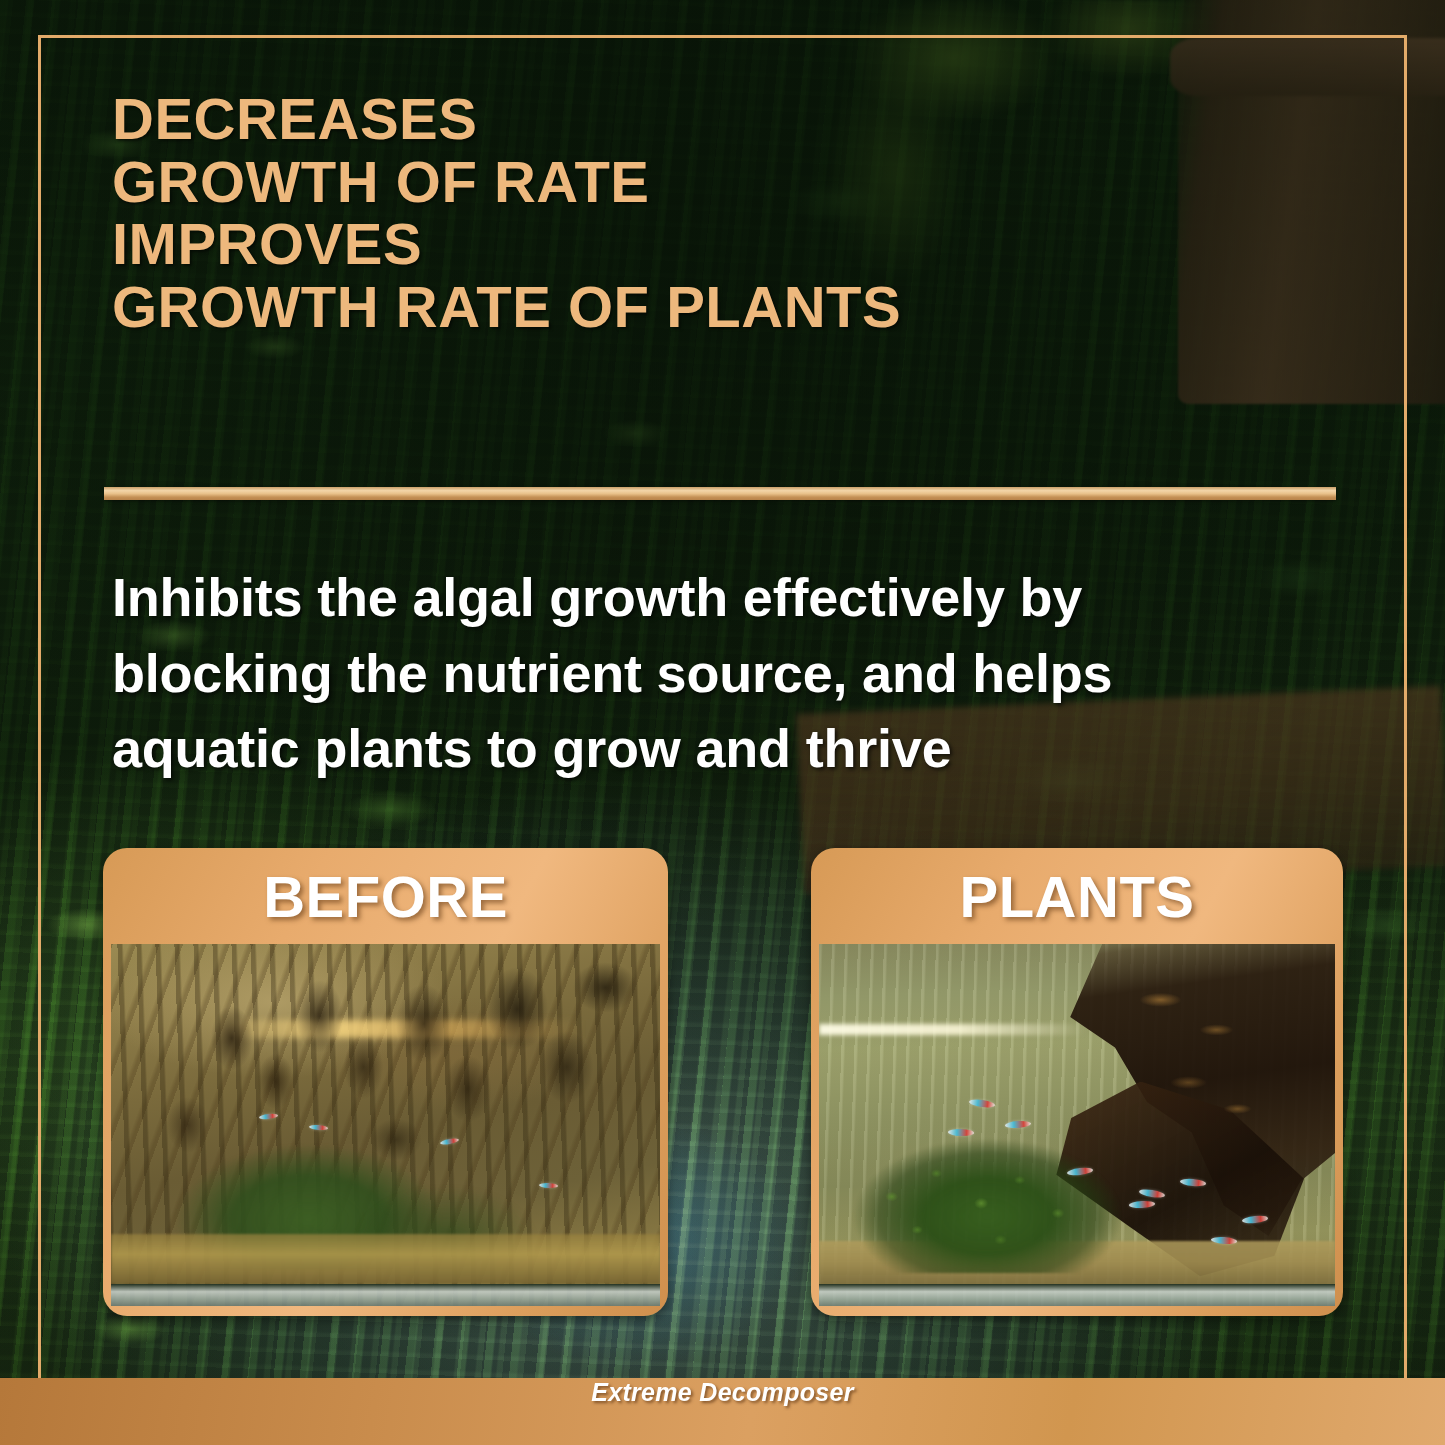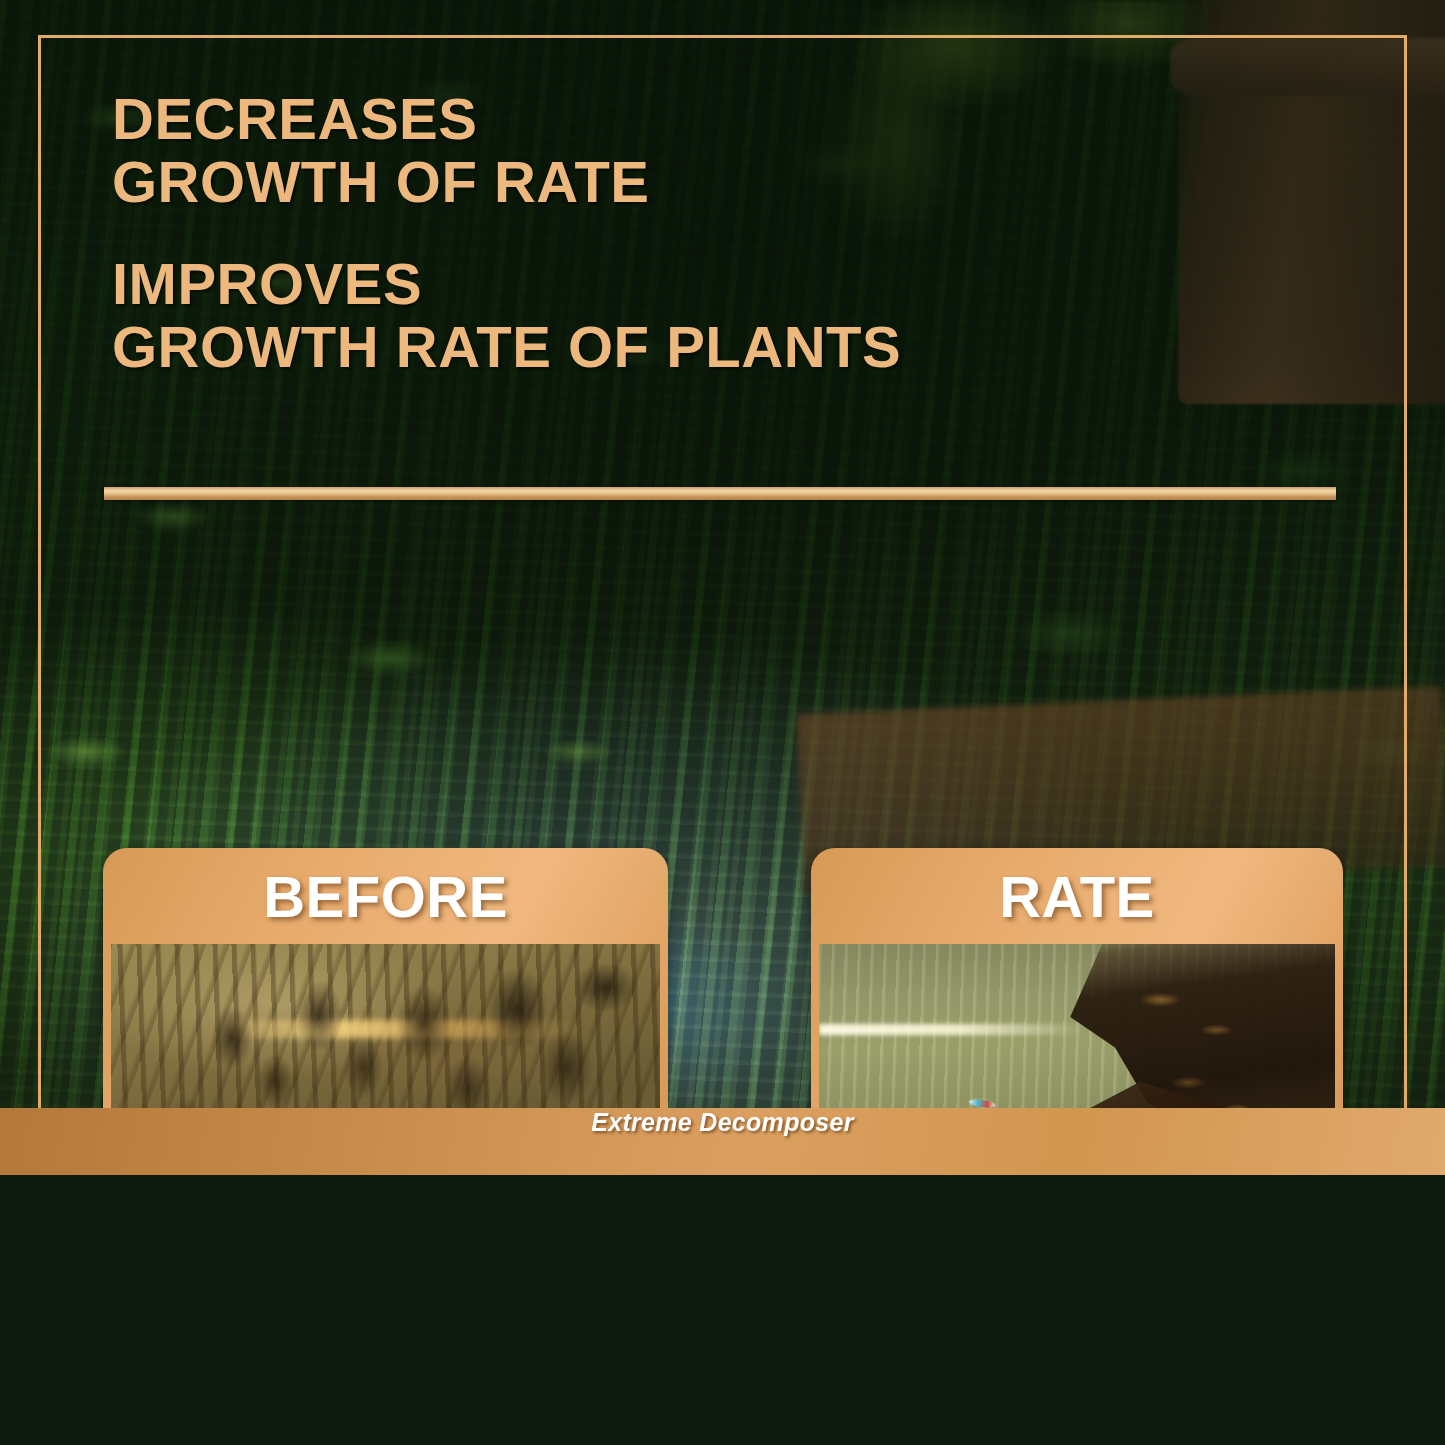--- a/index.html
+++ b/index.html
@@ -4,21 +4,21 @@
 <style>
   * { box-sizing: border-box; margin: 0; padding: 0; }
   html, body {
     width: 1445px; height: 1445px;
     font-family: "Liberation Sans", sans-serif;
     background: #0d1a0d; overflow: hidden;
   }
 
   .poster {
     position: relative;
-    width: 1445px; height: 1175px;
+    width: 1445px; height: 1445px;
     overflow: hidden;
   }
 
   
   .bg-base {
     position: absolute; inset: 0;
     background:
       radial-gradient(ellipse 60% 45% at 44% 86%, rgba(150,170,190,0.85) 0%, rgba(120,145,165,0.45) 38%, rgba(40,60,45,0) 72%),
       radial-gradient(ellipse 40% 30% at 12% 72%, rgba(120,175,90,0.55) 0%, rgba(60,100,50,0) 70%),
       radial-gradient(ellipse 35% 28% at 88% 78%, rgba(60,95,55,0.5) 0%, rgba(30,50,30,0) 72%),
@@ -109,21 +109,21 @@
     width: 1180px;
   }
   .headline h1 {
     color: #edb87d;
     font-size: 58px;
     font-weight: bold;
     line-height: 1.08;
     letter-spacing: 0.5px;
     text-shadow: 2px 2px 3px rgba(0,0,0,0.55);
   }
-  .headline h1.second { margin-top: 40px; }
+  .headline h1.second { }
 
   
   .divider {
     position: absolute;
     left: 104px; top: 487px;
     width: 1232px; height: 13px;
     background: linear-gradient(180deg, #caa06a 0%, #f3d5a8 28%, #e8c089 52%, #c49055 78%, #b8834a 100%);
     box-shadow: 0 1px 3px rgba(0,0,0,0.5);
   }
 
@@ -335,20 +335,25 @@
 
   <div class="frame"></div>
 
   <div class="headline">
     <h1><span>DECREASES</span><br><span>GROWTH OF RATE</span></h1>
     <h1 class="second"><span>IMPROVES</span><br><span>GROWTH RATE OF PLANTS</span></h1>
   </div>
 
   <div class="divider"></div>
 
+  <div class="subtext">
+    <span>Inhibits the algal growth effectively by</span>
+    <span>blocking the nutrient source, and helps</span>
+    <span>aquatic plants to grow and thrive</span>
+  </div>
 
   <div class="compare">
 
     <div class="panel before">
       <div class="panel-label">BEFORE</div>
       <div class="photo">
         <div class="ph-before"></div>
         <div class="ph-before-streaks"></div>
         <div class="ph-before-light"></div>
         <div class="ph-before-grime"></div>
@@ -357,21 +362,21 @@
         <div class="ph-before-sand"></div>
         <div class="tetra sm" style="left:27%;top:47%;transform:rotate(-6deg);"></div>
         <div class="tetra sm" style="left:36%;top:50%;transform:rotate(4deg);"></div>
         <div class="tetra sm" style="left:60%;top:54%;transform:rotate(-10deg);"></div>
         <div class="tetra sm" style="left:78%;top:66%;transform:rotate(3deg);"></div>
         <div class="ph-rim"></div>
       </div>
     </div>
 
     <div class="panel after">
-      <div class="panel-label">RATE</div>
+      <div class="panel-label">PLANTS</div>
       <div class="photo">
         <div class="ph-after"></div>
         <div class="ph-after-vstreak"></div>
         <div class="ph-after-light"></div>
         <div class="driftwood"></div>
         <div class="driftwood-b"></div>
         <div class="driftwood-hl"></div>
         <div class="substrate"></div>
         <div class="moss"></div>
         <div class="moss-tex"></div>

